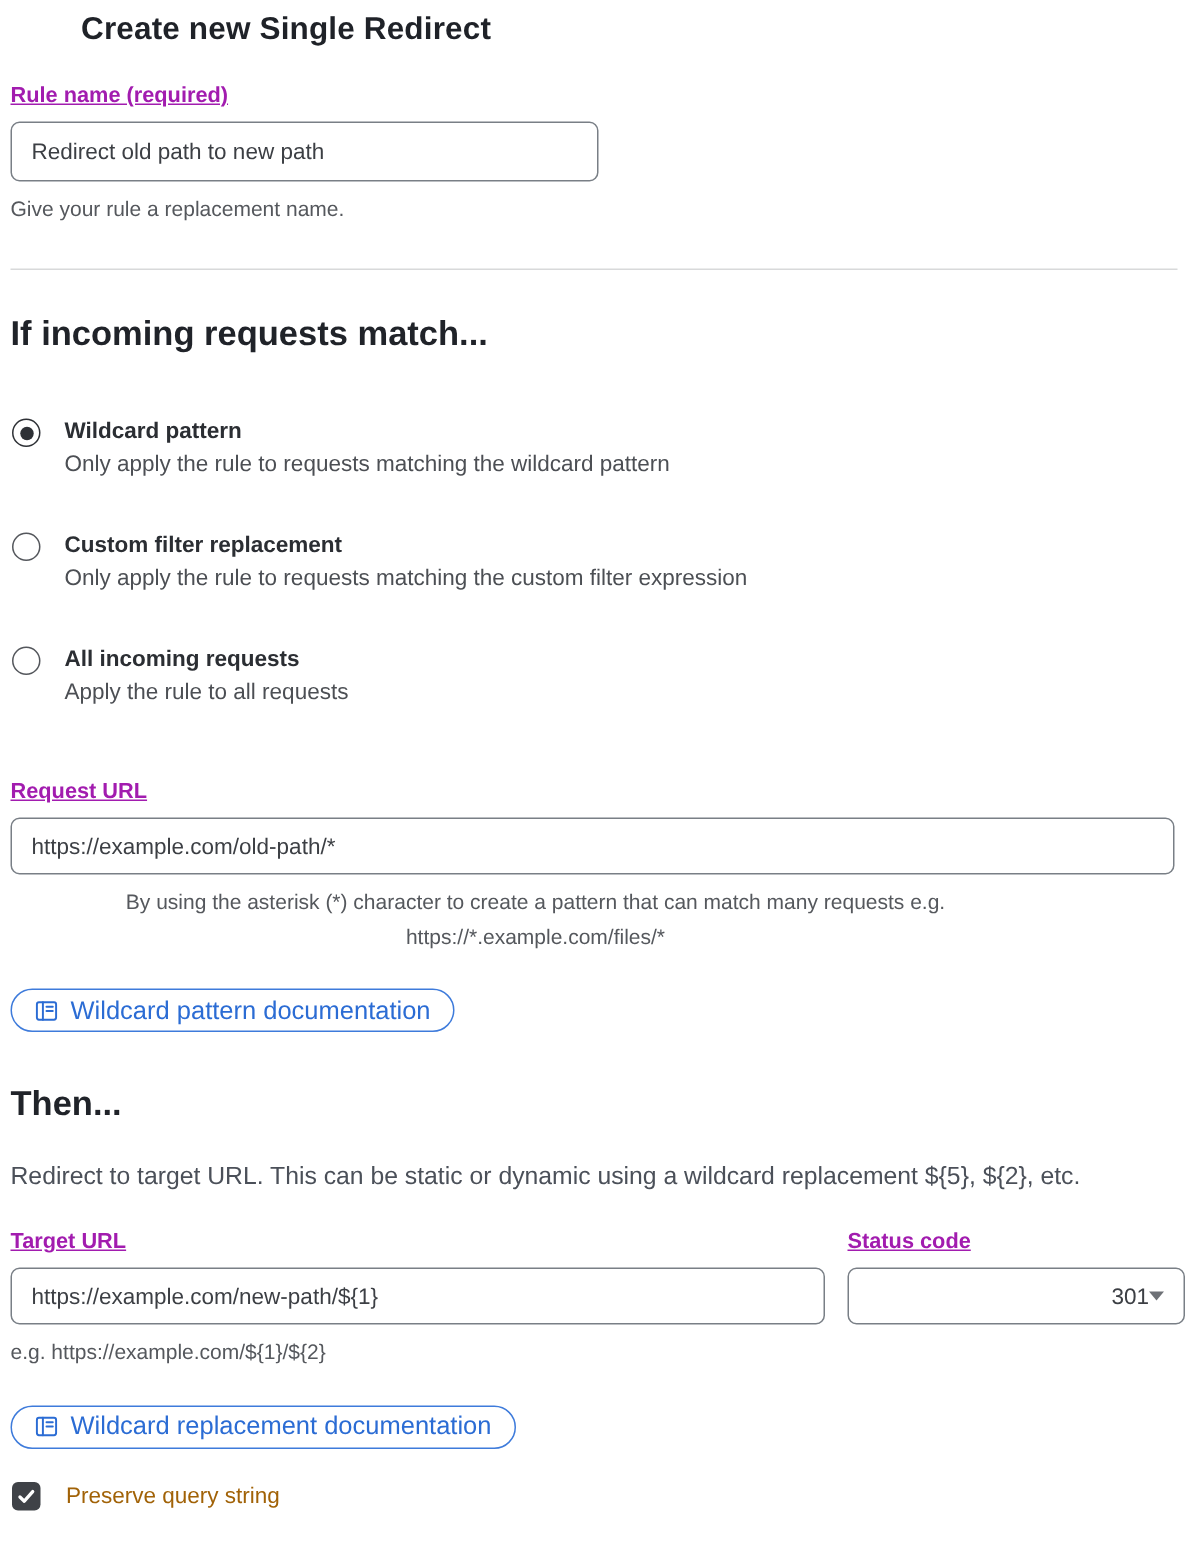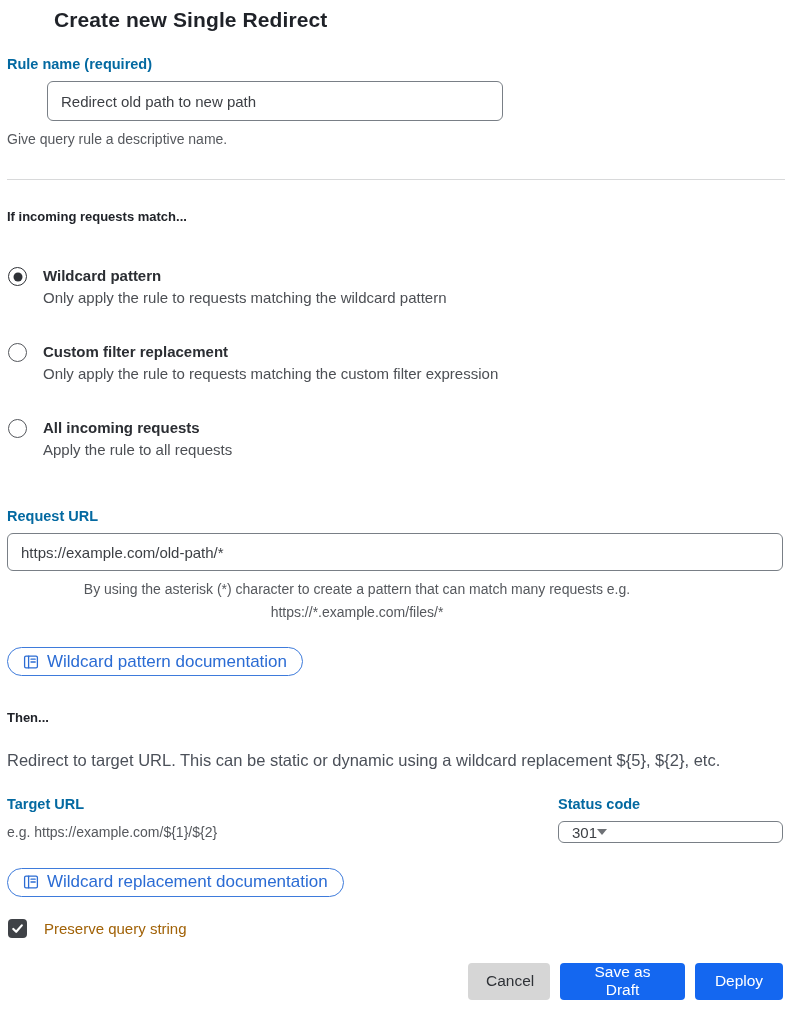--- a/index.html
+++ b/index.html
@@ -11,43 +11,44 @@
     overflow: hidden;
   }
   .page { padding: 8px 8px 0 7px; width: 791px; }
 
   h1.page-title {
     font-size: 21px; font-weight: 700; color: #1f2228;
     margin-bottom: 24px; letter-spacing: 0.1px; margin-left: 47px;
   }
 
   .field-label {
-    font-size: 14.5px; font-weight: 600; color: #0369a1;
+    font-size: 14.5px; font-weight: 600; color: #a21caf;
     margin-bottom: 9px;
+    text-decoration: underline;
   }
   .text-input {
     display: block; width: 100%; height: 40px;
     border: 1px solid #797f86; border-radius: 6px;
     padding: 0 13px; font-size: 15px; color: #3c3f44;
     font-family: "Liberation Sans", sans-serif;
     background: #fff; outline: none;
   }
   .helper {
     font-size: 14px; color: #55585d; margin-top: 7px; line-height: 1.6;
   }
 
-  .rule-name-input { width: 456px; margin-left: 40px; }
+  .rule-name-input { width: 392px; }
 
   hr.divider {
     border: none; border-top: 1px solid #d8d9da;
     margin: 29px 0 0 0; width: 778px;
   }
 
   h2.section-heading {
-    font-size: 13px; font-weight: 700; color: #202329;
+    font-size: 23px; font-weight: 700; color: #202329;
   }
   .match-heading { margin-top: 29px; margin-bottom: 42px; }
 
   .radio-option { display: flex; margin-bottom: 36px; cursor: pointer; }
   .radio-option:last-of-type { margin-bottom: 0; }
   .radio-circle {
     flex: 0 0 auto; width: 19px; height: 19px; border-radius: 50%;
     border: 1.5px solid #54575c; margin: 1px 16px 0 1px;
     position: relative; background: #fff;
   }
@@ -79,23 +80,23 @@
   .then-desc {
     font-size: 16.5px; color: #4b5059; margin-top: 26px;
   }
 
   .target-row { display: flex; margin-top: 26px; }
   .target-col { width: 543px; margin-right: 15px; }
   .status-col { width: 225px; }
   .target-input { width: 543px; height: 38px; }
 
   .select-box {
-    width: 225px; height: 22px;
+    width: 225px; height: 38px;
     border: 1px solid #797f86; border-radius: 6px;
-    display: flex; align-items: center; justify-content: flex-start;
+    display: flex; align-items: center; justify-content: flex-end;
     padding: 0 13px; font-size: 15px; color: #3c3f44;
     background: #fff; cursor: pointer;
   }
   .select-caret {
     width: 0; height: 0;
     border-left: 5px solid transparent; border-right: 5px solid transparent;
     border-top: 6px solid #6e7176;
   }
 
   .checkbox-row { display: flex; align-items: center; margin-top: 22px; cursor: pointer; }
@@ -122,21 +123,21 @@
 </style>
 </head>
 <body>
 
 <div class="page">
 
   <h1 class="page-title">Create new Single Redirect</h1>
 
   <div class="field-label">Rule name (required)</div>
   <input class="text-input rule-name-input" type="text" value="Redirect old path to new path" style="">
-  <div class="helper">Give query rule a descriptive name.</div>
+  <div class="helper">Give your rule a replacement name.</div>
 
   <hr class="divider">
 
   <h2 class="section-heading match-heading">If incoming requests match...</h2>
 
   <div class="radio-option">
     <span class="radio-circle checked"></span>
     <span class="radio-texts">
       <div class="radio-label">Wildcard pattern</div>
       <div class="radio-desc">Only apply the rule to requests matching the wildcard pattern</div>
@@ -180,20 +181,21 @@
     <span>Wildcard pattern documentation</span>
   </button>
 
   <h2 class="section-heading then-heading">Then...</h2>
 
   <div class="then-desc">Redirect to target URL. This can be static or dynamic using a wildcard replacement ${5}, ${2}, etc.</div>
 
   <div class="target-row">
     <div class="target-col">
       <div class="field-label">Target URL</div>
+      <input class="text-input target-input" type="text" value="https://example.com/new-path/${1}" style="">
       <div class="helper">e.g. https://example.com/${1}/${2}</div>
     </div>
     <div class="status-col">
       <div class="field-label">Status code</div>
       <div class="select-box">
         <span>301</span>
         <span class="select-caret"></span>
       </div>
     </div>
   </div>

